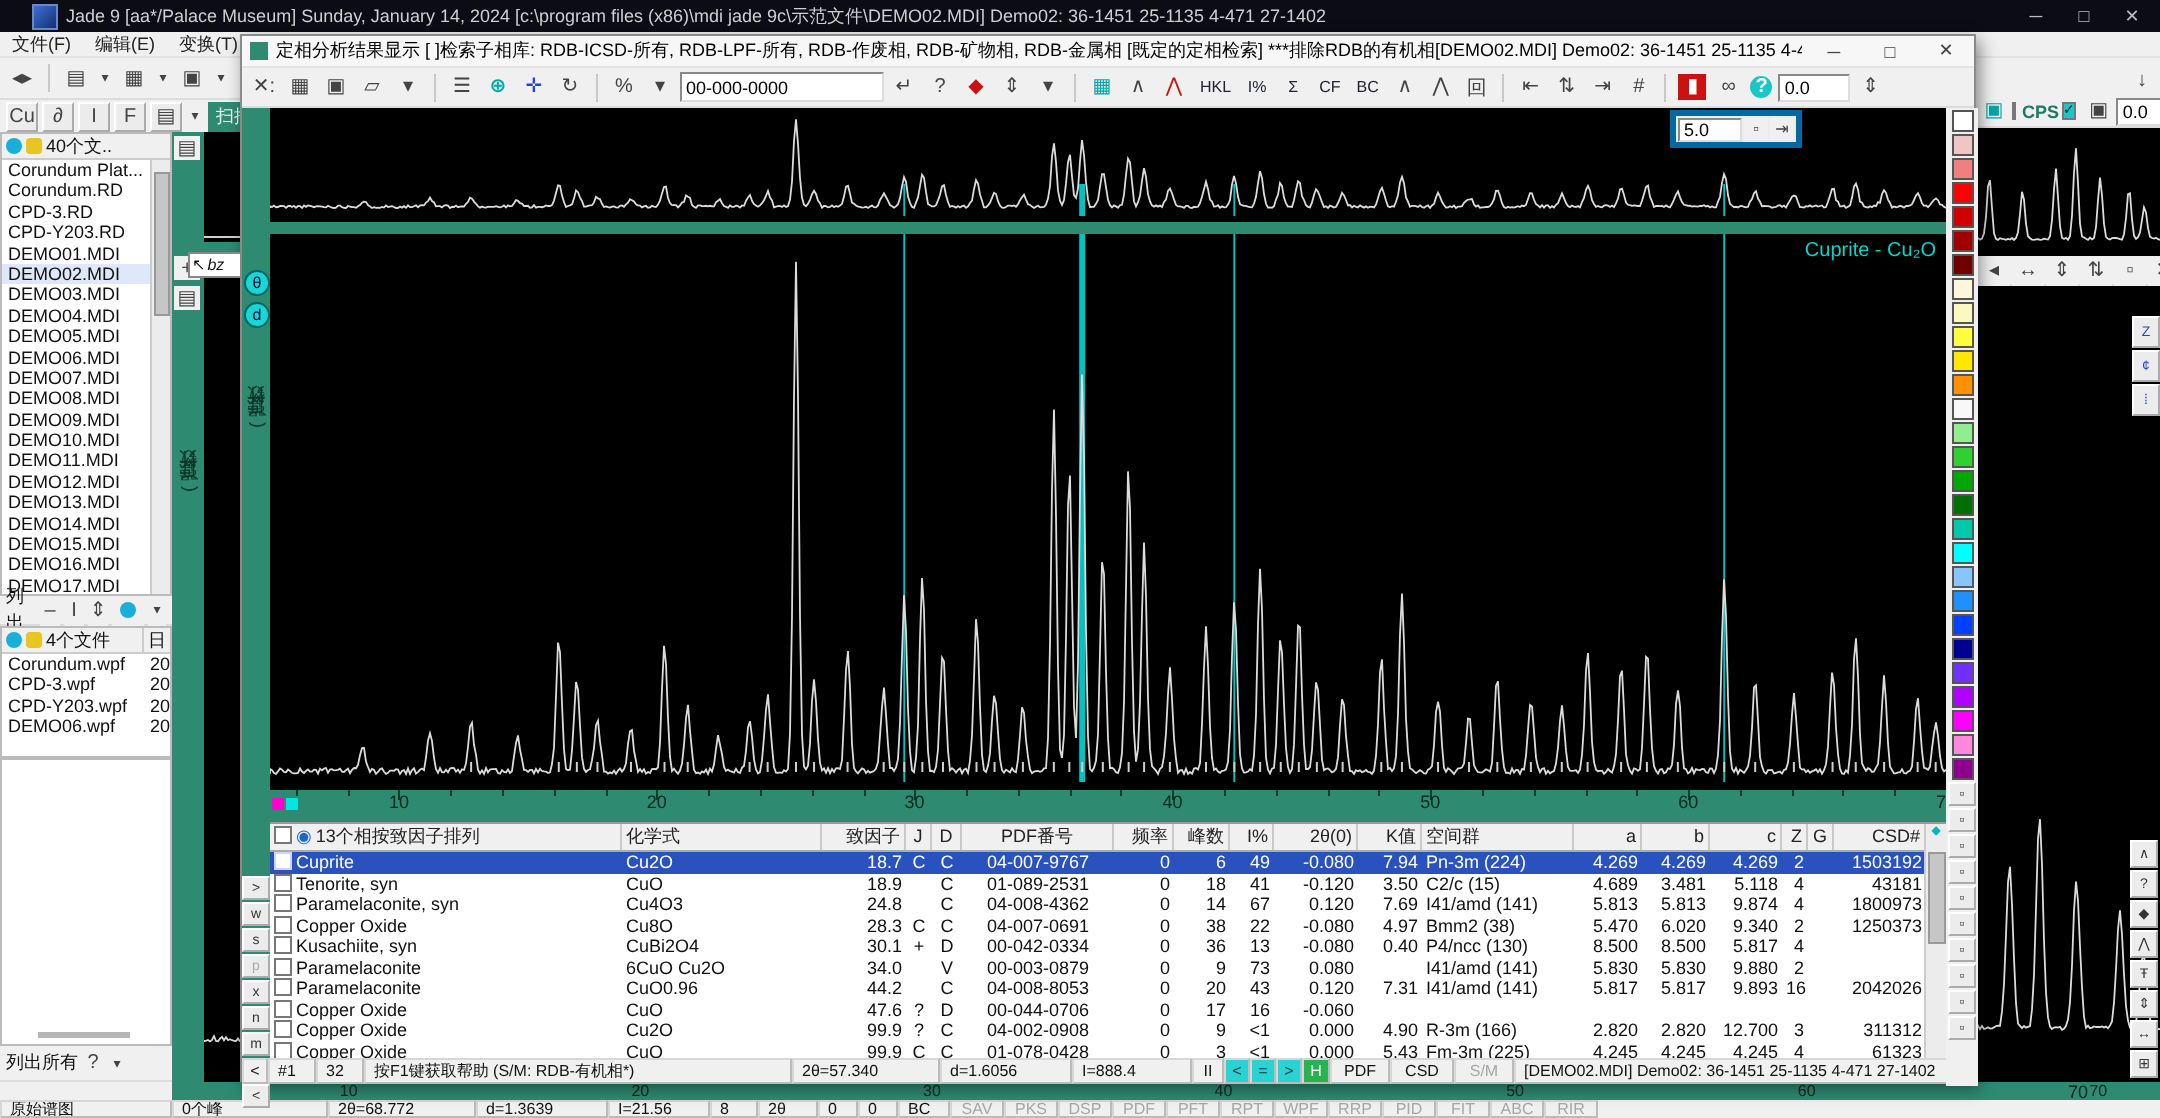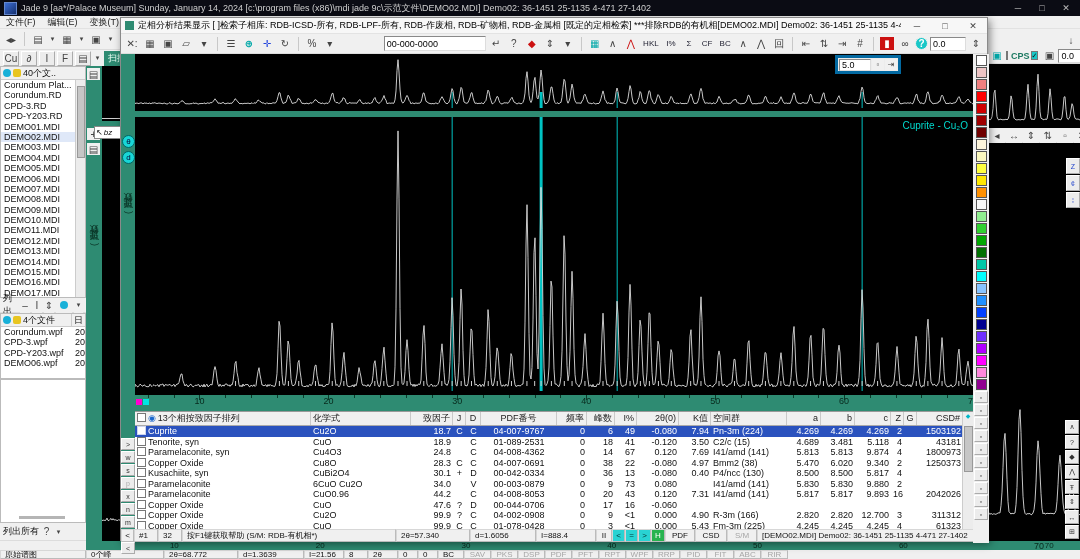--- a/index.html
+++ b/index.html
@@ -2,21 +2,21 @@
 <html><head>
 <meta charset="utf-8">
 <style>
   html,body{margin:0;padding:0;background:#333;}
   #app{position:relative;width:1080px;height:559px;background:#f0f0f0;overflow:hidden;
        font-family:"Liberation Sans","DejaVu Sans",sans-serif;font-size:9px;color:#111;
        -webkit-font-smoothing:antialiased;}
   .abs{position:absolute;}
   
   .titlebar{left:0;top:0;width:1080px;height:16px;background:#0b0c14;color:#cfcfcf;
-            display:flex;align-items:center;gap:4px;padding-left:4px;box-sizing:border-box;}
+            display:flex;align-items:center;gap:4px;padding-left:16px;box-sizing:border-box;}
   .appicon{width:11px;height:11px;background:linear-gradient(135deg,#3d6fd6,#15306e);
            border:1px solid #6688cc;display:inline-block;}
   .titletext{font-size:9px;white-space:nowrap;overflow:hidden;max-width:890px;}
   .wctl{width:24px;text-align:center;color:#bbb;font-size:9px;}
   .wctls{position:absolute;right:2px;top:0;height:16px;display:flex;align-items:center;}
   
   .menubar{left:0;top:16px;width:1080px;height:13px;background:#f0f0f0;display:flex;gap:12px;
            align-items:center;padding-left:6px;box-sizing:border-box;border-bottom:1px solid #e2e2e2;}
   .menuitem{color:#222;}
   .toolbarrow{background:#f0f0f0;display:flex;align-items:center;gap:2px;padding:1px 3px;box-sizing:border-box;border-bottom:1px solid #dcdcdc;}
@@ -25,21 +25,21 @@
   .tbtn.dd{min-width:9px;font-size:7px;}
   .tbtn.raised{border:1px outset #fff;background:#ececec;}
   .sep{width:1px;height:14px;background:#c8c8c8;margin:0 3px;}
   .ic-cyan{color:#00a8a8;font-weight:bold;}
   .ic-blue{color:#2244dd;font-weight:bold;}
   .ic-red{color:#cc1111;}
   .ic-redbg{background:#cc1111;color:#fff;}
   .ic-help{background:#19c7c7;color:#fff;border-radius:50%;width:13px;height:13px;min-width:13px;font-weight:bold;}
   .lblbtn{font-size:8px;color:#223;padding:0 2px;}
   .combo{height:13px;border:1px inset #ddd;background:#fff;font-size:9px;width:96px;
-         font-family:"Liberation Sans",sans-serif;padding:0 2px;margin-left:44px;}
+         font-family:"Liberation Sans",sans-serif;padding:0 2px;}
   .spininp{height:12px;border:1px inset #ddd;background:#fff;font-size:9px;width:30px;
            font-family:"Liberation Sans",sans-serif;padding:0 2px;}
   
   .panel{background:#fff;border:1px solid #bbb;box-sizing:border-box;}
   .phead{background:#f0f0f0;border-bottom:1px solid #ccc;display:flex;align-items:center;
          gap:2px;height:13px;padding:0 2px;box-sizing:border-box;white-space:nowrap;}
   .dotico{width:8px;height:8px;border-radius:50%;display:inline-block;}
   .flist{overflow:hidden;}
   .frow{height:10.4px;line-height:10.4px;padding-left:3px;white-space:nowrap;color:#111;}
   .frow.sel{background:#dfe8f8;}
@@ -289,21 +289,21 @@
       <span class="tick" style="left: 812.9px; top: 0px; font-size: 8px;">60</span>
       <span class="tick" style="left: 958.7px; top: 0px; font-size: 8px;">70</span>
       <span class="tick" style="left: 948px; top: 0px;">70</span>
     </div>
 
   <div class="abs statusrow" id="main-statusbar" style="left:0;top:550px;width:1080px;height:9px;font-size:8px;">
       <span class="seg" style="width: 86px; flex: 0 0 auto;">原始谱图</span>
       <span class="seg" style="width: 78px; flex: 0 0 auto;">0个峰</span>
       <span class="seg" style="width: 74px; flex: 0 0 auto;">2θ=68.772</span>
       <span class="seg" style="width: 66px; flex: 0 0 auto;">d=1.3639</span>
-      <span class="seg" style="width: 40px; flex: 0 0 auto; text-align: center;">I=21.56</span>
+      <span class="seg" style="width: 51px; flex: 0 0 auto; text-align: center;">I=21.56</span>
       <span class="seg" style="width: 24px; flex: 0 0 auto;">8</span>
       <span class="seg" style="width: 30px; flex: 0 0 auto; text-decoration: underline;">2θ</span>
       <span class="seg" style="width: 20px; flex: 0 0 auto;">0</span>
       <span class="seg" style="width: 20px; flex: 0 0 auto;">0</span>
       <span class="seg" style="width: 26px; flex: 0 0 auto;">BC</span>
       <span class="seg gray btn" style="width: 27px; flex: 0 0 auto;">SAV</span>
       <span class="seg gray btn" style="width: 27px; flex: 0 0 auto;">PKS</span>
       <span class="seg gray btn" style="width: 27px; flex: 0 0 auto;">DSP</span>
       <span class="seg gray btn" style="width: 27px; flex: 0 0 auto;">PDF</span>
       <span class="seg gray btn" style="width: 27px; flex: 0 0 auto;">PFT</span>

